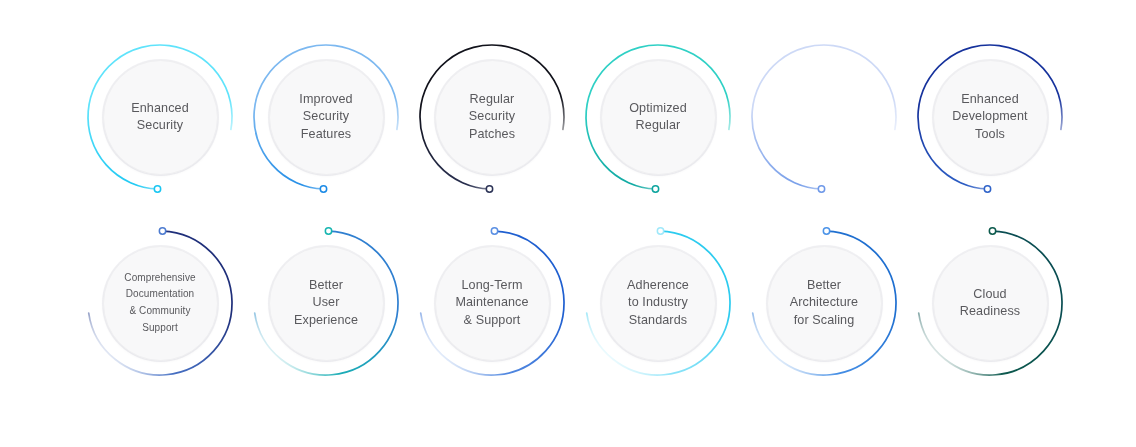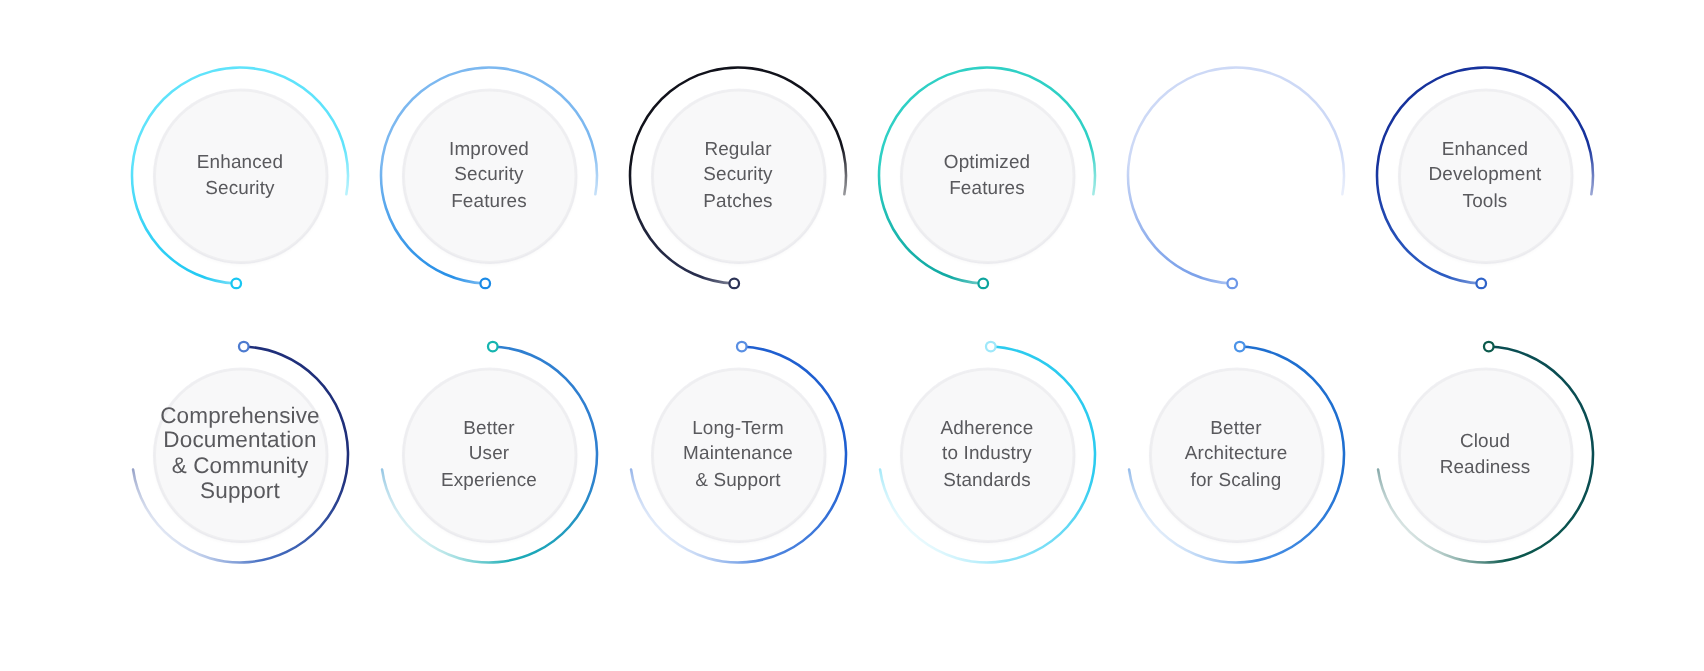--- a/index.html
+++ b/index.html
@@ -82,21 +82,21 @@
     line-height: 17.5px;
     color: #59595d;
     text-align: center;
     letter-spacing: 0.1px;
     width: 108px;
     white-space: pre-line;
     font-weight: 400;
   }
 
   .label.small {
-    font-size: 15px;
+    font-size: 10px;
     line-height: 16.6px;
   }
 </style>
 </head>
 <body>
 
 <div id="board">
   <div class="grid" id="grid">
       <div class="cell" style="left: 80px; top: 24px;">
         <div class="node">
@@ -193,21 +193,21 @@
                   <stop offset="100%" stop-color="#ffffff"></stop>
                 </linearGradient>
                 <rect x="-20" y="-20" width="200" height="226" fill="url(#fg3)"></rect>
               </mask>
             </defs>
             <path d="M 77.49 164.96 A 72 72 0 1 1 150.91 105.50" fill="none" stroke="url(#g3)" stroke-width="1.7" stroke-linecap="round" mask="url(#m3)"></path>
             <circle cx="77.49" cy="164.96" r="3.2" fill="#ffffff" stroke="#0da49e" stroke-width="1.5"></circle>
           </svg>
           <div class="disc">
             <div class="label">Optimized
-Features</div>
+Regular</div>
           </div>
         </div>
       </div>
       <div class="cell" style="left: 744px; top: 24px;">
         <div class="node">
           <svg class="arc-svg" viewBox="0 0 160 186">
             <defs>
               <linearGradient id="g4" x1="0%" y1="100%" x2="15%" y2="0%">
                 <stop offset="0%" stop-color="#6e98e8"></stop>
                 <stop offset="55%" stop-color="#cdd9f6"></stop>

